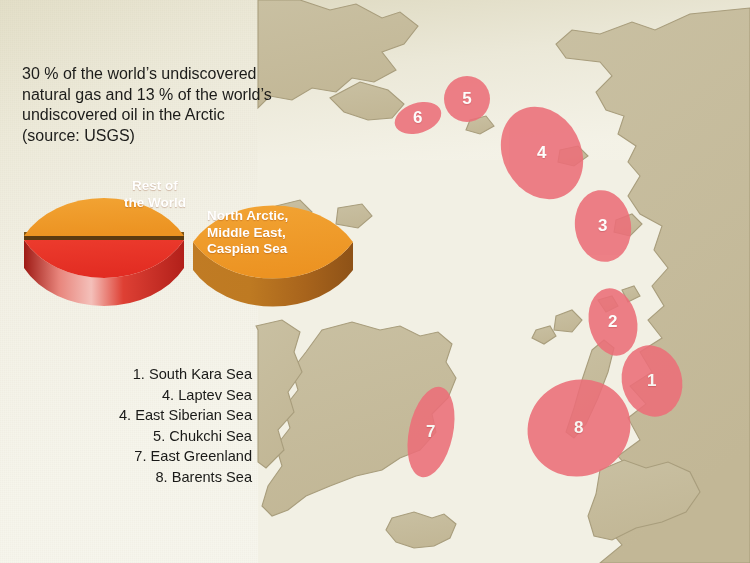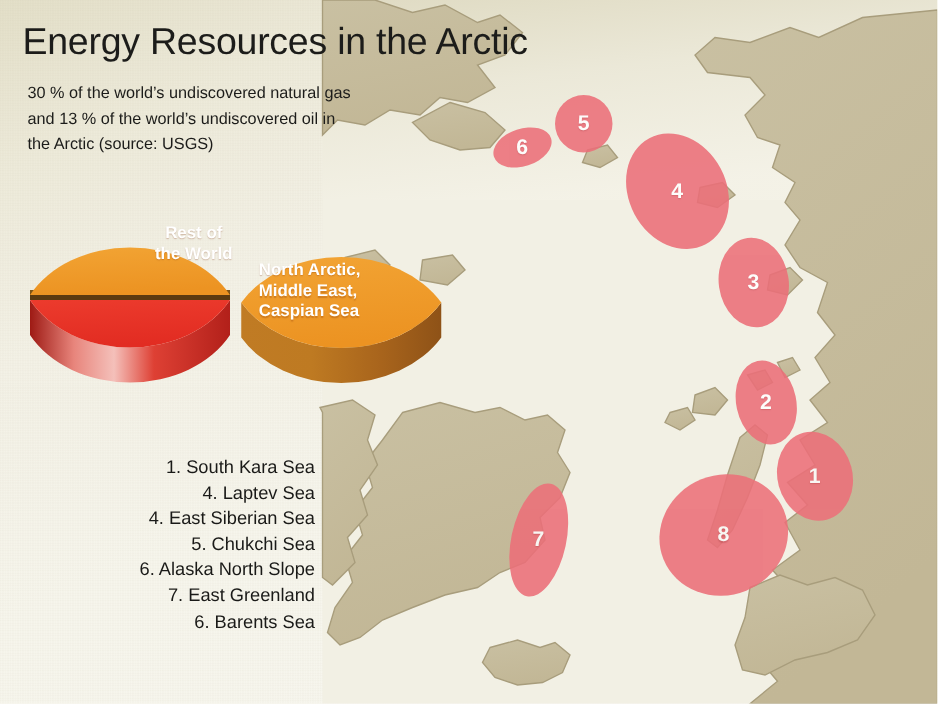--- a/index.html
+++ b/index.html
@@ -54,21 +54,21 @@
     font-weight: 400;
     color: #1C1C1A;
     letter-spacing: -0.2px;
     white-space: nowrap;
   }
   .subtitle {
     position: absolute;
     left: 22px;
     top: 64px;
     width: 260px;
-    font-size: 13px;
+    font-size: 16px;
     font-weight: 400;
     line-height: 20.5px;
     color: #1C1C1A;
   }
 
   
   .pie-wrap {
     position: absolute;
     left: 22px;
     top: 140px;
@@ -238,21 +238,20 @@
       <span style="--unrot:18deg">6</span>
     </div>
     <div class="marker" style="left:409px; top:386px; width:44px; height:92px; transform:rotate(12deg);">
       <span style="--unrot:-12deg">7</span>
     </div>
     <div class="marker" style="left:527px; top:380px; width:104px; height:96px; transform:rotate(-22deg);">
       <span style="--unrot:22deg">8</span>
     </div>
   </div>
 
-  <div class="title">Energy Resources in the Arctic</div>
   <div class="subtitle">30 % of the world’s undiscovered natural gas and 13 % of the world’s undiscovered oil in the Arctic (source: USGS)</div>
 
   <div class="pie-wrap">
     <svg viewBox="0 0 320 215" xmlns="http://www.w3.org/2000/svg">
       <defs>
         <linearGradient id="redSide" x1="0" y1="0" x2="1" y2="0">
           <stop offset="0%" stop-color="#9E1A14"></stop>
           <stop offset="22%" stop-color="#E8857C"></stop>
           <stop offset="42%" stop-color="#F4C0BA"></stop>
           <stop offset="62%" stop-color="#DE4034"></stop>
@@ -309,18 +308,17 @@
       <div>Middle East,</div>
       <div>Caspian Sea</div>
     </div>
   </div>
 
   <div class="legend">
     <div class="legend-item">1. South Kara Sea</div>
     <div class="legend-item">4. Laptev Sea</div>
     <div class="legend-item">4. East Siberian Sea</div>
     <div class="legend-item">5. Chukchi Sea</div>
-    <div class="legend-item">6. Alaska North Slope</div>
     <div class="legend-item">7. East Greenland</div>
-    <div class="legend-item">6. Barents Sea</div>
+    <div class="legend-item">8. Barents Sea</div>
   </div>
 
 </div>
 
 </body></html>

